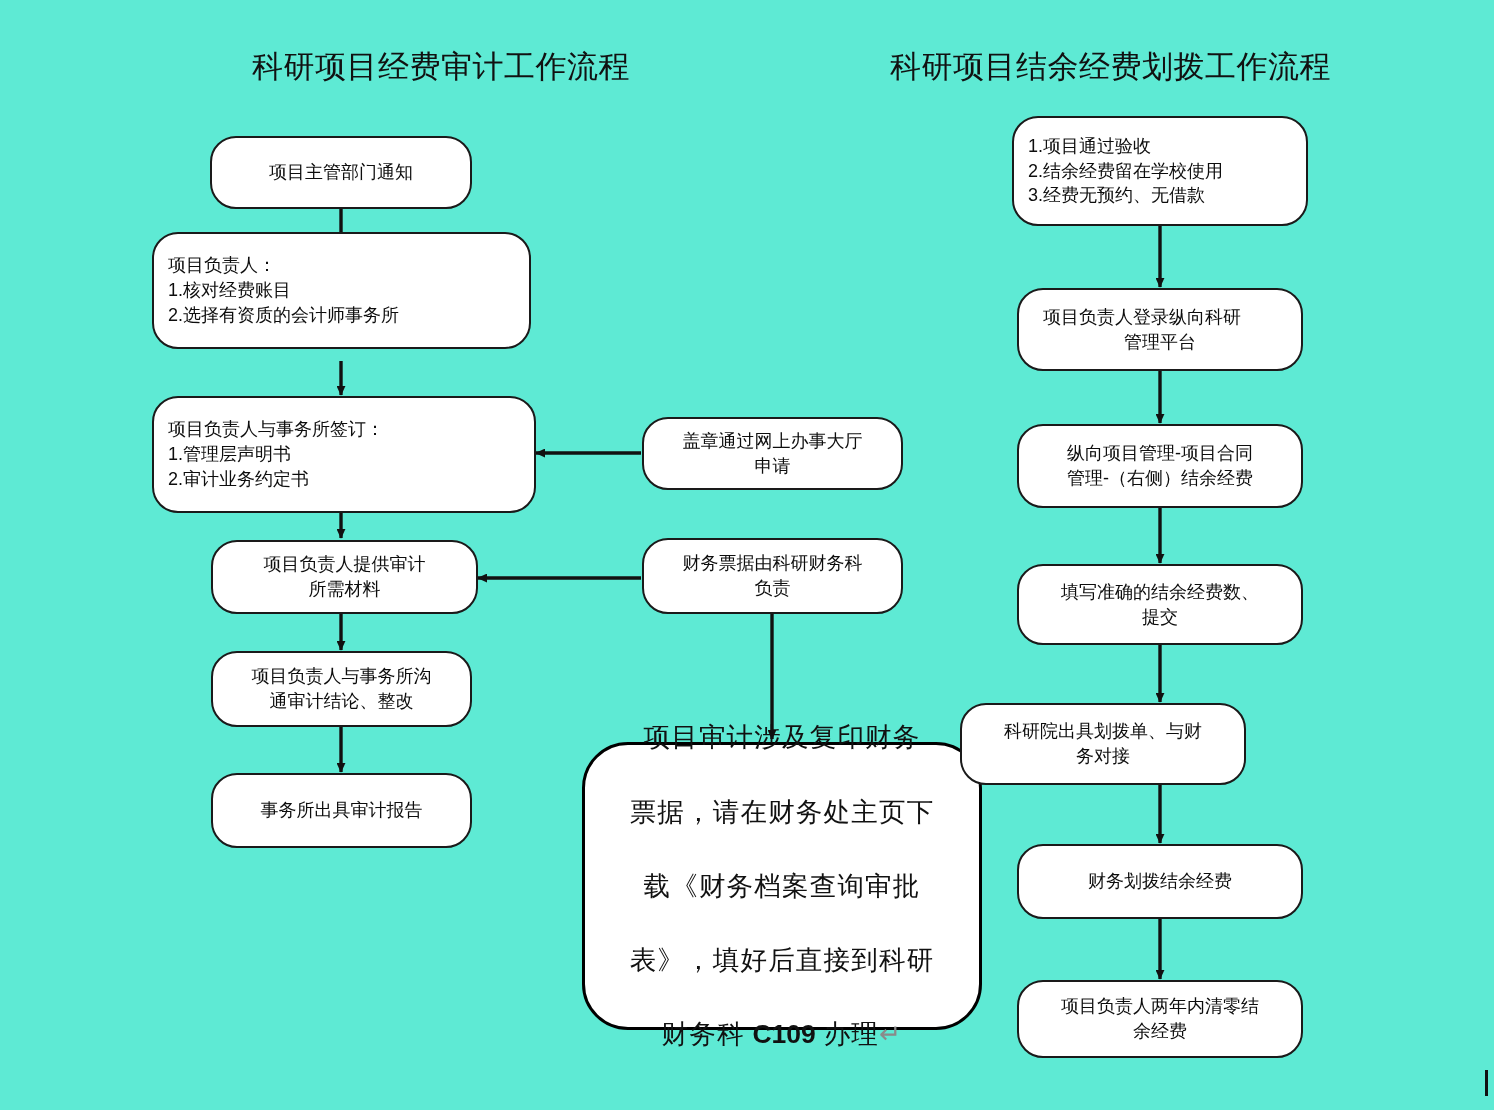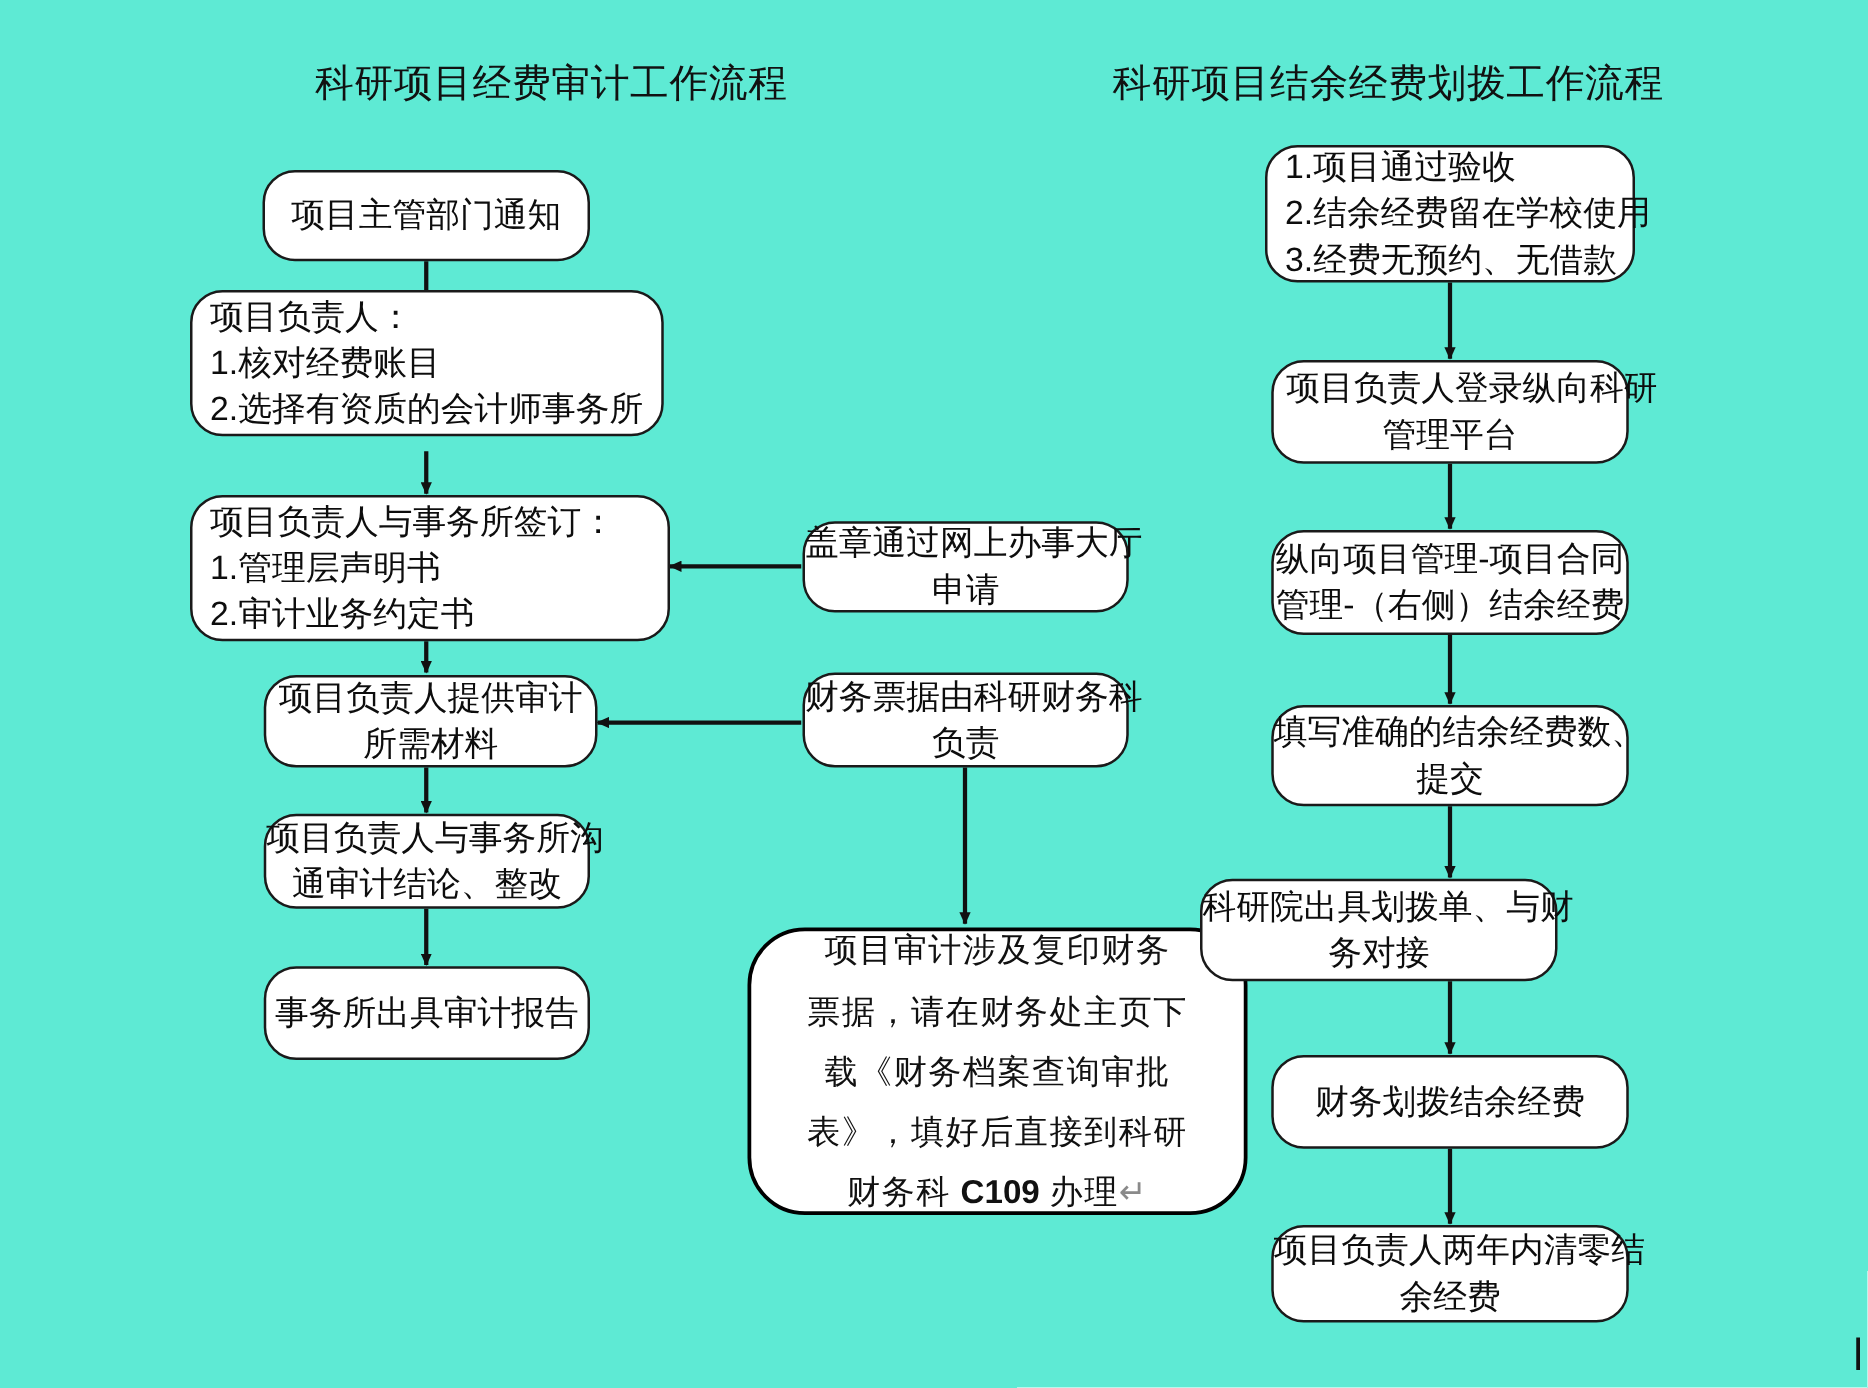--- a/index.html
+++ b/index.html
@@ -29,21 +29,21 @@
   }
   .node {
     position: absolute;
     box-sizing: border-box;
     border: 2.6px solid #1a1a1a;
     border-radius: 26px;
     background: #ffffff;
     display: flex;
     flex-direction: column;
     justify-content: center;
-    font-size: 27px;
+    font-size: 18px;
     line-height: 1.38;
     color: #0d0d0d;
     font-family: "Liberation Sans", "DejaVu Sans", sans-serif;
   }
   .node.center { text-align: center; }
   .node.left   { align-items: flex-start; text-align: left; padding-left: 14px; }
   .node .ln { display: block; white-space: nowrap; }
 
   .note {
     position: absolute;
@@ -153,36 +153,36 @@
   <div class="node center" style="left:642px; top:417px; width:261px; height:73px;">
     <span class="ln">盖章通过网上办事大厅</span>
     <span class="ln">申请</span>
   </div>
 
   <div class="node center" style="left:642px; top:538px; width:261px; height:76px;">
     <span class="ln">财务票据由科研财务科</span>
     <span class="ln">负责</span>
   </div>
 
-  <div class="note" style="left:598px; top:742px; width:400px; height:230px;">
+  <div class="note" style="left:582px; top:742px; width:400px; height:288px;gap:26px;">
     <span class="ln">项目审计涉及复印财务</span>
     <span class="ln">票据，请在财务处主页下</span>
     <span class="ln">载《财务档案查询审批</span>
     <span class="ln">表》，填好后直接到科研</span>
     <span class="ln"><span>财务科 </span><span class="mono-code">C109</span><span> 办理</span><span class="pilcrow">↵</span></span>
   </div>
 
   <div class="node left" style="left:1012px; top:116px; width:296px; height:110px;">
     <span class="ln">1.项目通过验收</span>
     <span class="ln">2.结余经费留在学校使用</span>
     <span class="ln">3.经费无预约、无借款</span>
   </div>
 
   <div class="node center" style="left:1017px; top:288px; width:286px; height:83px;">
-    <span class="ln" style="align-self:flex-start; padding-left:10px;">项目负责人登录纵向科研</span>
+    <span class="ln" style="align-self:flex-start; padding-left:24px;">项目负责人登录纵向科研</span>
     <span class="ln">管理平台</span>
   </div>
 
   <div class="node center" style="left:1017px; top:424px; width:286px; height:84px;">
     <span class="ln">纵向项目管理-项目合同</span>
     <span class="ln">管理-（右侧）结余经费</span>
   </div>
 
   <div class="node center" style="left:1017px; top:564px; width:286px; height:81px;">
     <span class="ln">填写准确的结余经费数、</span>

